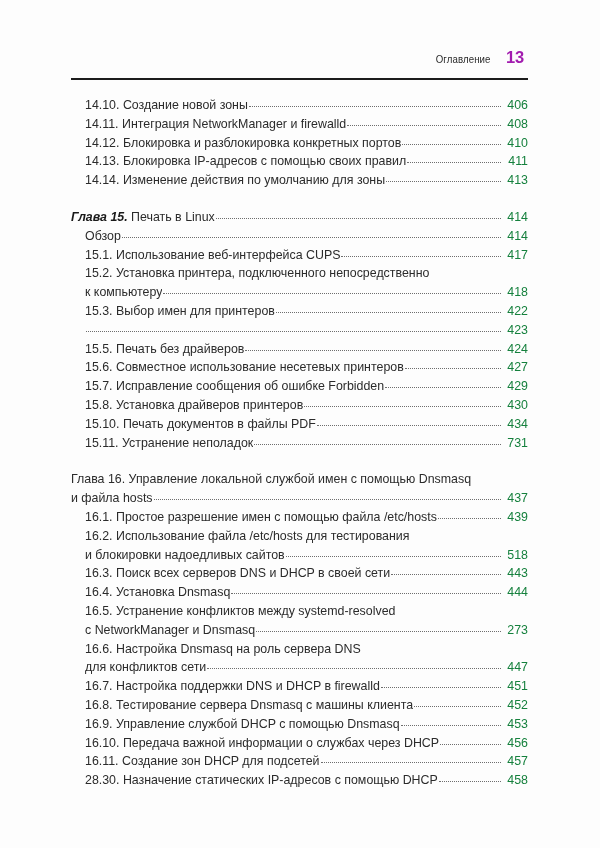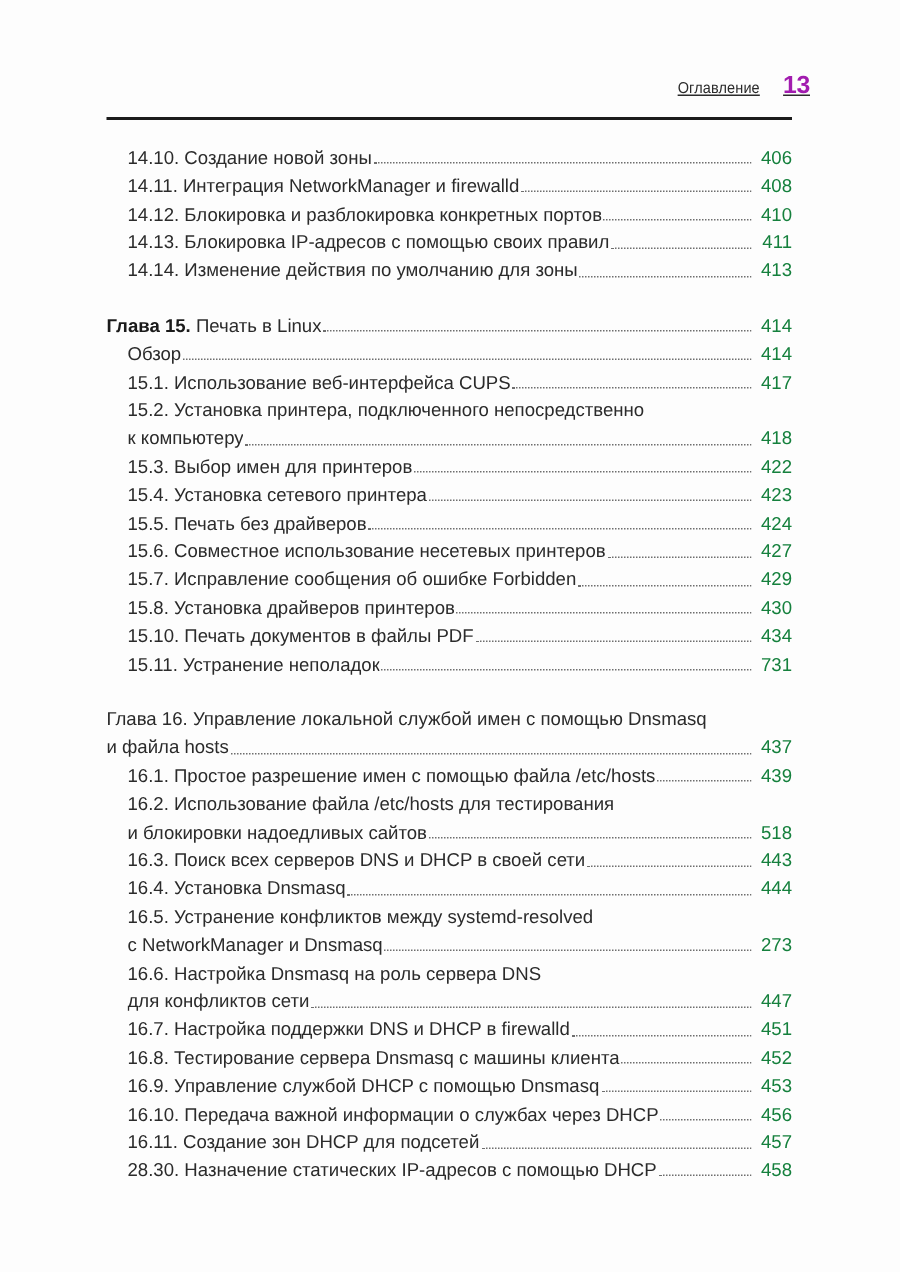--- a/index.html
+++ b/index.html
@@ -21,28 +21,27 @@
     width: 600px;
     height: 848px;
     background: #fdfdfd;
     box-sizing: border-box;
   }
 
   
   .running-head {
     position: absolute;
     left: 71px;
-    right: 60px;
+    right: 76px;
     top: 48px;
     height: 26px;
     display: flex;
     align-items: baseline;
     justify-content: flex-end;
     gap: 13px;
-    text-decoration: underline;
   }
   .running-head-title {
     font-size: 10.5px;
     letter-spacing: 0.1px;
     color: #2b2b2b;
     transform: scaleX(0.92);
     transform-origin: right bottom;
     white-space: nowrap;
   }
   .running-head-folio {
@@ -88,37 +87,38 @@
   }
 
   
   .toc-entry.gap-before {
     margin-top: 18px;
   }
 
   
   .line {
     display: flex;
-    align-items: center;
+    align-items: flex-start;
     width: 100%;
   }
   
   .line.cont {
     display: block;
   }
 
   .label {
     flex: 0 1 auto;
     white-space: nowrap;
     overflow: hidden;
     text-overflow: clip;
   }
   .label .chapno {
     font-weight: 700;
     color: #1a1a1a;
+    font-style: italic;
   }
 
   
   .leader {
     flex: 1 1 auto;
     min-width: 6px;
     position: relative;
     overflow: hidden;
     height: 14px;
     margin: 0 1px 0 1px;
@@ -221,21 +221,20 @@
       </div>
       <div class="toc-entry level-section">
         <div class="line">
           <span class="label"><span>15.3. Выбор имен для принтеров</span></span>
           <span class="leader"></span>
           <span class="folio">422</span>
         </div>
       </div>
       <div class="toc-entry level-section">
         <div class="line">
-          <span class="label"><span>15.4. Установка сетевого принтера</span></span>
           <span class="leader"></span>
           <span class="folio">423</span>
         </div>
       </div>
       <div class="toc-entry level-section">
         <div class="line">
           <span class="label"><span>15.5. Печать без драйверов</span></span>
           <span class="leader"></span>
           <span class="folio">424</span>
         </div>

